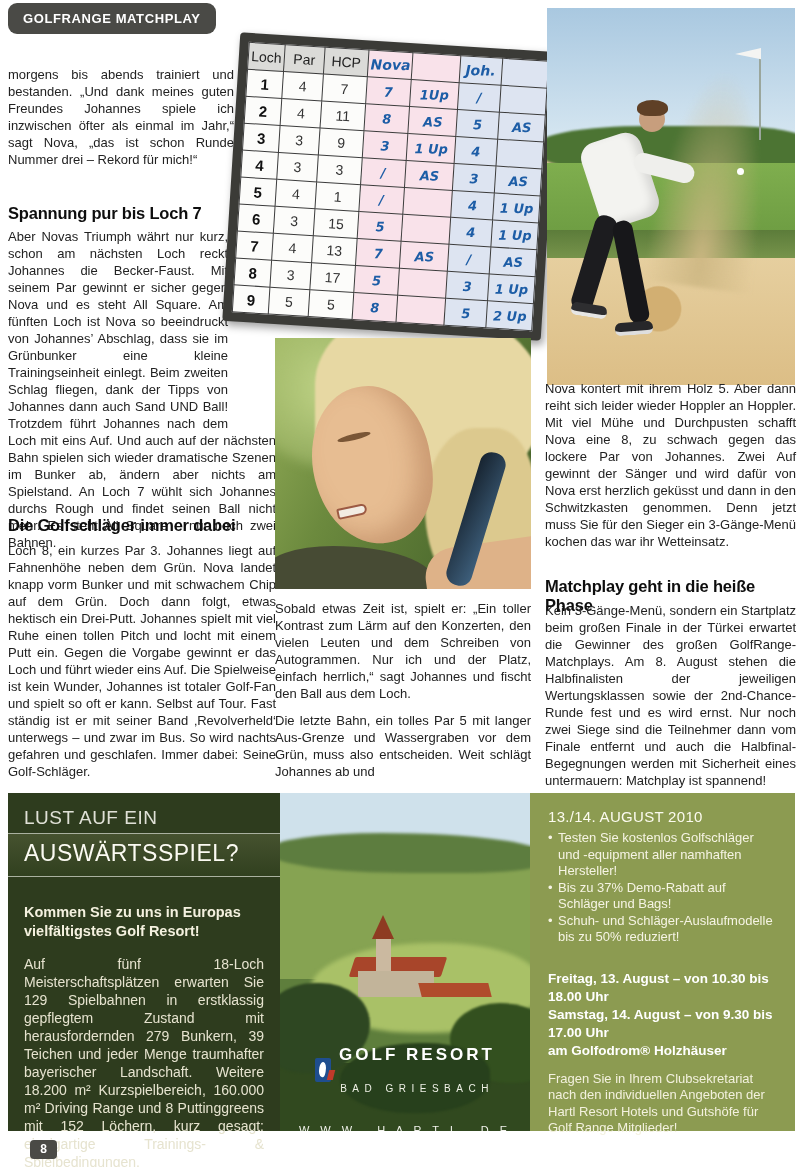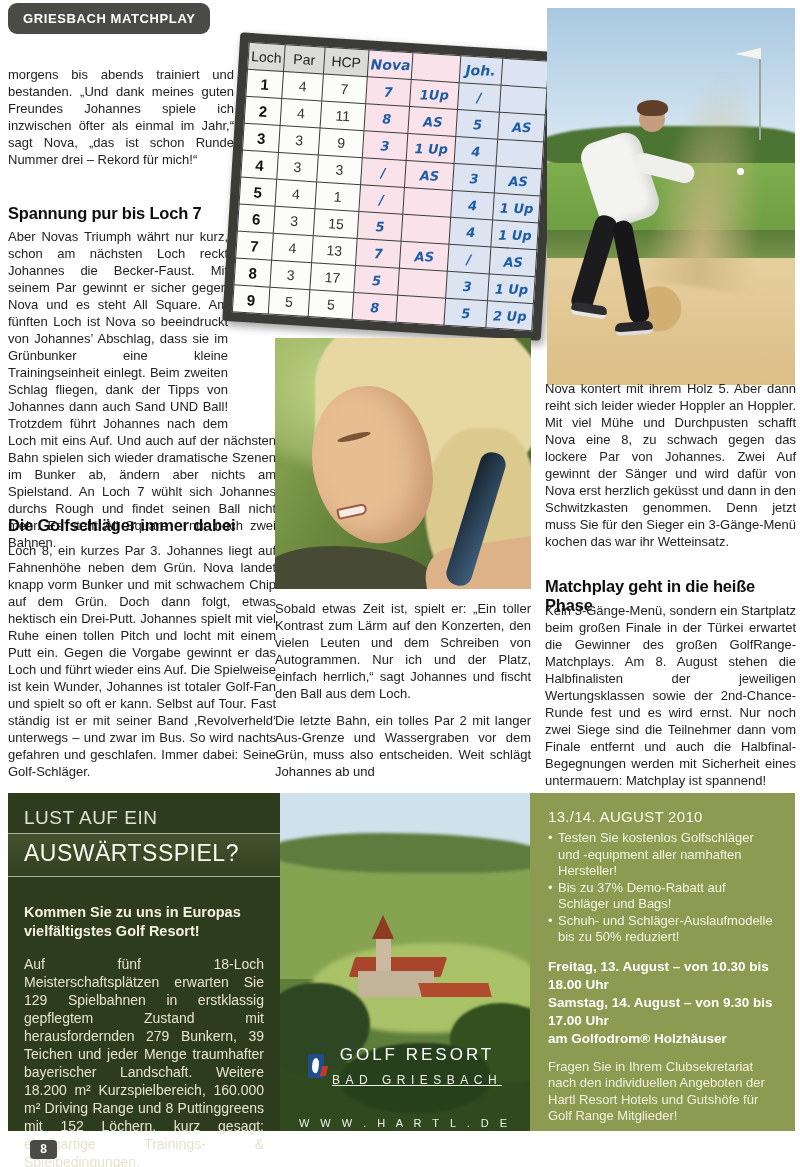--- a/index.html
+++ b/index.html
@@ -142,44 +142,44 @@
               border-radius:45% 55% 40% 55%; filter:blur(1px); }
   .rp-tree3 { position:absolute; left:60px; top:250px; width:150px; height:70px; background:#27401c;
               border-radius:55% 45% 50% 50%; filter:blur(1px); }
   .rp-logo  { position:absolute; left:0; top:252px; width:100%; text-align:center; color:#fff; }
   .rp-logo-row { display:flex; align-items:center; justify-content:center; gap:8px; }
   .hartl-icon { width:16px; height:24px; background:#1f4e8f; border-radius:2px; position:relative; }
   .hartl-icon::after { content:""; position:absolute; right:-3px; bottom:2px; width:6px; height:10px;
                        background:#c23a2a; transform:skewX(-14deg); }
   .hartl-icon::before { content:""; position:absolute; left:4px; top:4px; width:7px; height:15px;
                         background:#fff; border-radius:40% 60% 30% 60%; transform:rotate(12deg); }
-  .rp-l1 { font-size:17px; font-weight:normal; letter-spacing:3px; }
-  .rp-l2 { font-size:12px; letter-spacing:5.5px; margin-top:8px; color:#eef0e6;text-decoration:underline; }
+  .rp-l1 { font-size:17px; font-weight:bold; letter-spacing:3px; }
+  .rp-l2 { font-size:10px; letter-spacing:5.5px; margin-top:18px; color:#eef0e6; }
   .rp-url { margin-top:30px; font-size:11px; letter-spacing:4px; color:#f2f3ec; }
 
   .ad-right { position:absolute; left:530px; top:793px; width:265px; height:338px;
               background:#8c9b51; color:#f3f1de; padding:15px 16px 10px 18px; }
   .ad-r-date  { font-size:15px; color:#fcfbef; letter-spacing:.3px; }
   .ad-r-title { font-size:21px; font-weight:bold; color:#ffffff; margin-top:2px; letter-spacing:-.2px; }
   .ad-r-bullets { list-style:none; margin-top:5px; }
   .ad-r-bullets li { font-size:13px; line-height:16.5px; padding-left:10px; position:relative; color:#f6f4e4; }
   .ad-r-bullets li::before { content:"•"; position:absolute; left:0; }
-  .ad-r-times { margin-top:12px; font-size:13.5px; font-weight:bold; color:#fff; line-height:18px; }
+  .ad-r-times { margin-top:24px; font-size:13.5px; font-weight:bold; color:#fff; line-height:18px; }
   .ad-r-note  { margin-top:11px; font-size:13px; line-height:16.5px; }
 
   .page-num { position:absolute; left:30px; top:1140px; width:27px; height:19px;
               background:#4a4a46; color:#fff; border-radius:4px; font-size:12px;
               font-weight:bold; text-align:center; line-height:19px; }
 </style>
 </head>
 <body>
 
 <div class="page">
 
-  <div class="badge">GRIESBACH MATCHPLAY</div>
+  <div class="badge">GOLFRANGE MATCHPLAY</div>
 
   <div class="para p-abs col1-p1">morgens bis abends trainiert und bestanden. „Und dank meines guten Freundes Johannes spiele ich inzwischen öfter als einmal im Jahr,“ sagt Nova, „das ist schon Runde Nummer drei – Rekord für mich!“</div>
   <div class="headline p-abs col1-h1">Spannung pur bis Loch 7</div>
   <div class="para p-abs col1-p2"><span class="wrap-spacer"></span><span>Aber Novas Triumph währt nur kurz, schon am nächsten Loch reckt Johannes die Becker-Faust. Mit seinem Par gewinnt er sicher gegen Nova und es steht All Square. Am fünften Loch ist Nova so beeindruckt von Johannes’ Abschlag, dass sie im Grünbunker eine kleine Trainingseinheit einlegt. Beim zweiten Schlag fliegen, dank der Tipps von Johannes dann auch Sand UND Ball! Trotzdem führt Johannes nach dem Loch mit eins Auf. Und auch auf der nächsten Bahn spielen sich wieder dramatische Szenen im Bunker ab, ändern aber nichts am Spielstand. An Loch 7 wühlt sich Johannes durchs Rough und findet seinen Ball nicht mehr. Es steht All Square – nur noch zwei Bahnen.</span></div>
   <div class="headline p-abs col1-h2">Die Golfschläger immer dabei</div>
   <div class="para p-abs col1-p3">Loch 8, ein kurzes Par 3. Johannes liegt auf Fahnenhöhe neben dem Grün. Nova landet knapp vorm Bunker und mit schwachem Chip auf dem Grün. Doch dann folgt, etwas hektisch ein Drei-Putt. Johannes spielt mit viel Ruhe einen tollen Pitch und locht mit einem Putt ein. Gegen die Vorgabe gewinnt er das Loch und führt wieder eins Auf. Die Spielweise ist kein Wunder, Johannes ist totaler Golf-Fan und spielt so oft er kann. Selbst auf Tour. Fast ständig ist er mit seiner Band ‚Revolverheld‘ unterwegs – und zwar im Bus. So wird nachts gefahren und geschlafen. Immer dabei: Seine Golf-Schläger.</div>
 
   <div class="scorecard">
     <table>
       <tbody id="scorecard-body">
@@ -303,21 +303,21 @@
     <div class="wm-hair2"></div>
     <div class="wm-face"></div>
     <div class="wm-brow"></div>
     <div class="wm-mouth"></div>
     <div class="wm-top"></div>
     <div class="wm-armR"></div>
     <div class="wm-grip"></div>
   </div>
 
   <div class="para p-abs col2-p1">Sobald etwas Zeit ist, spielt er: „Ein toller Kontrast zum Lärm auf den Konzerten, den vielen Leuten und dem Schreiben von Autogrammen. Nur ich und der Platz, einfach herrlich,“ sagt Johannes und fischt den Ball aus dem Loch.</div>
-  <div class="para p-abs col2-p2">Die letzte Bahn, ein tolles Par 2 mit langer Aus-Grenze und Wassergraben vor dem Grün, muss also entscheiden. Weit schlägt Johannes ab und</div>
+  <div class="para p-abs col2-p2">Die letzte Bahn, ein tolles Par 5 mit langer Aus-Grenze und Wassergraben vor dem Grün, muss also entscheiden. Weit schlägt Johannes ab und</div>
 
   <div class="para p-abs col3-p1">Nova kontert mit ihrem Holz 5. Aber dann reiht sich leider wieder Hoppler an Hoppler. Mit viel Mühe und Durchpusten schafft Nova eine 8, zu schwach gegen das lockere Par von Johannes. Zwei Auf gewinnt der Sänger und wird dafür von Nova erst herzlich geküsst und dann in den Schwitzkasten genommen. Denn jetzt muss Sie für den Sieger ein 3-Gänge-Menü kochen das war ihr Wetteinsatz.</div>
   <div class="headline p-abs col3-h">Matchplay geht in die heiße Phase</div>
   <div class="para p-abs col3-p2">Kein 3-Gänge-Menü, sondern ein Startplatz beim großen Finale in der Türkei erwartet die Gewinner des großen GolfRange-Matchplays. Am 8. August stehen die Halbfinalisten der jeweiligen Wertungsklassen sowie der 2nd-Chance-Runde fest und es wird ernst. Nur noch zwei Siege sind die Teilnehmer dann vom Finale entfernt und auch die Halbfinal-Begegnungen werden mit Sicherheit eines untermauern: Matchplay ist spannend!</div>
 
   <div class="ad-left">
     <div class="ad-l-t1">LUST AUF EIN</div>
     <div class="ad-l-band">
       <div class="ad-l-t2">AUSWÄRTSSPIEL?</div>
     </div>

